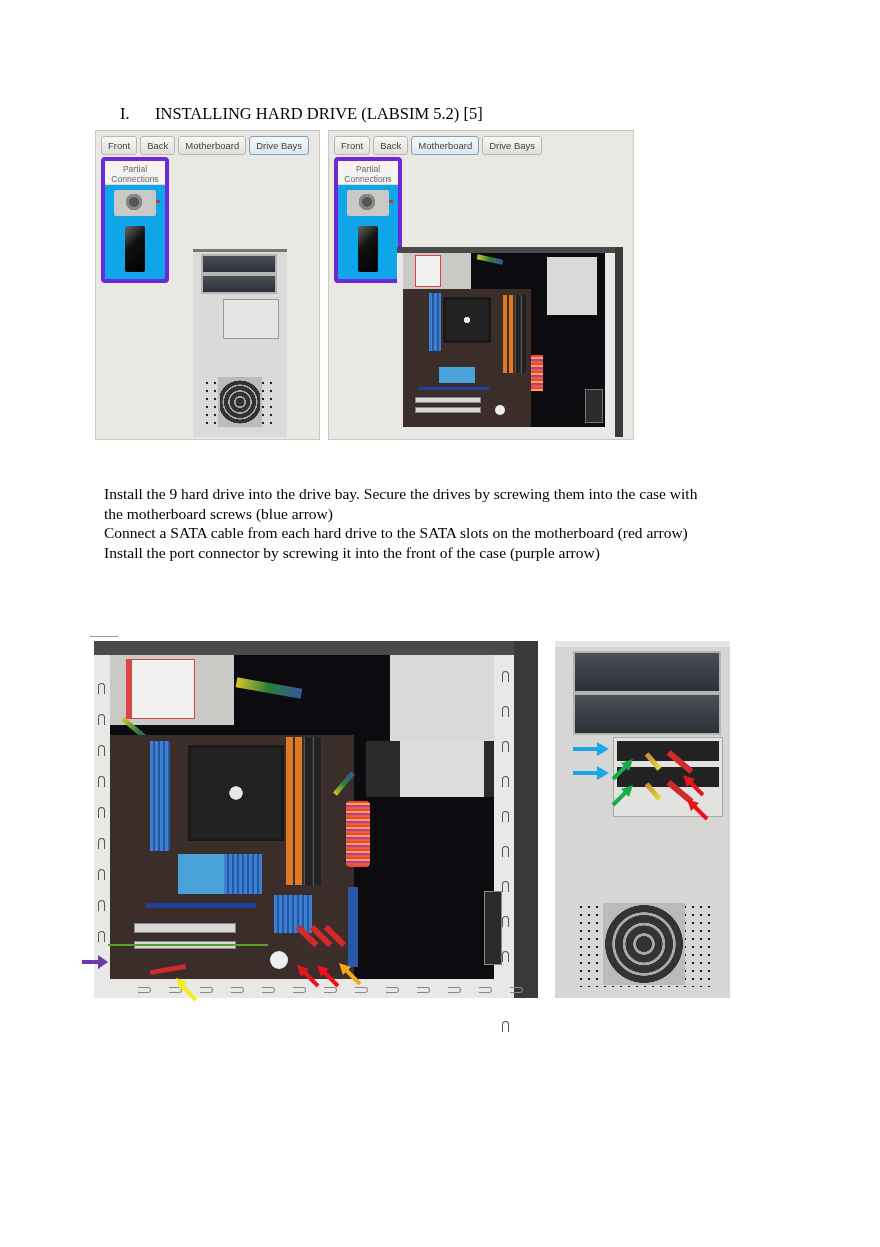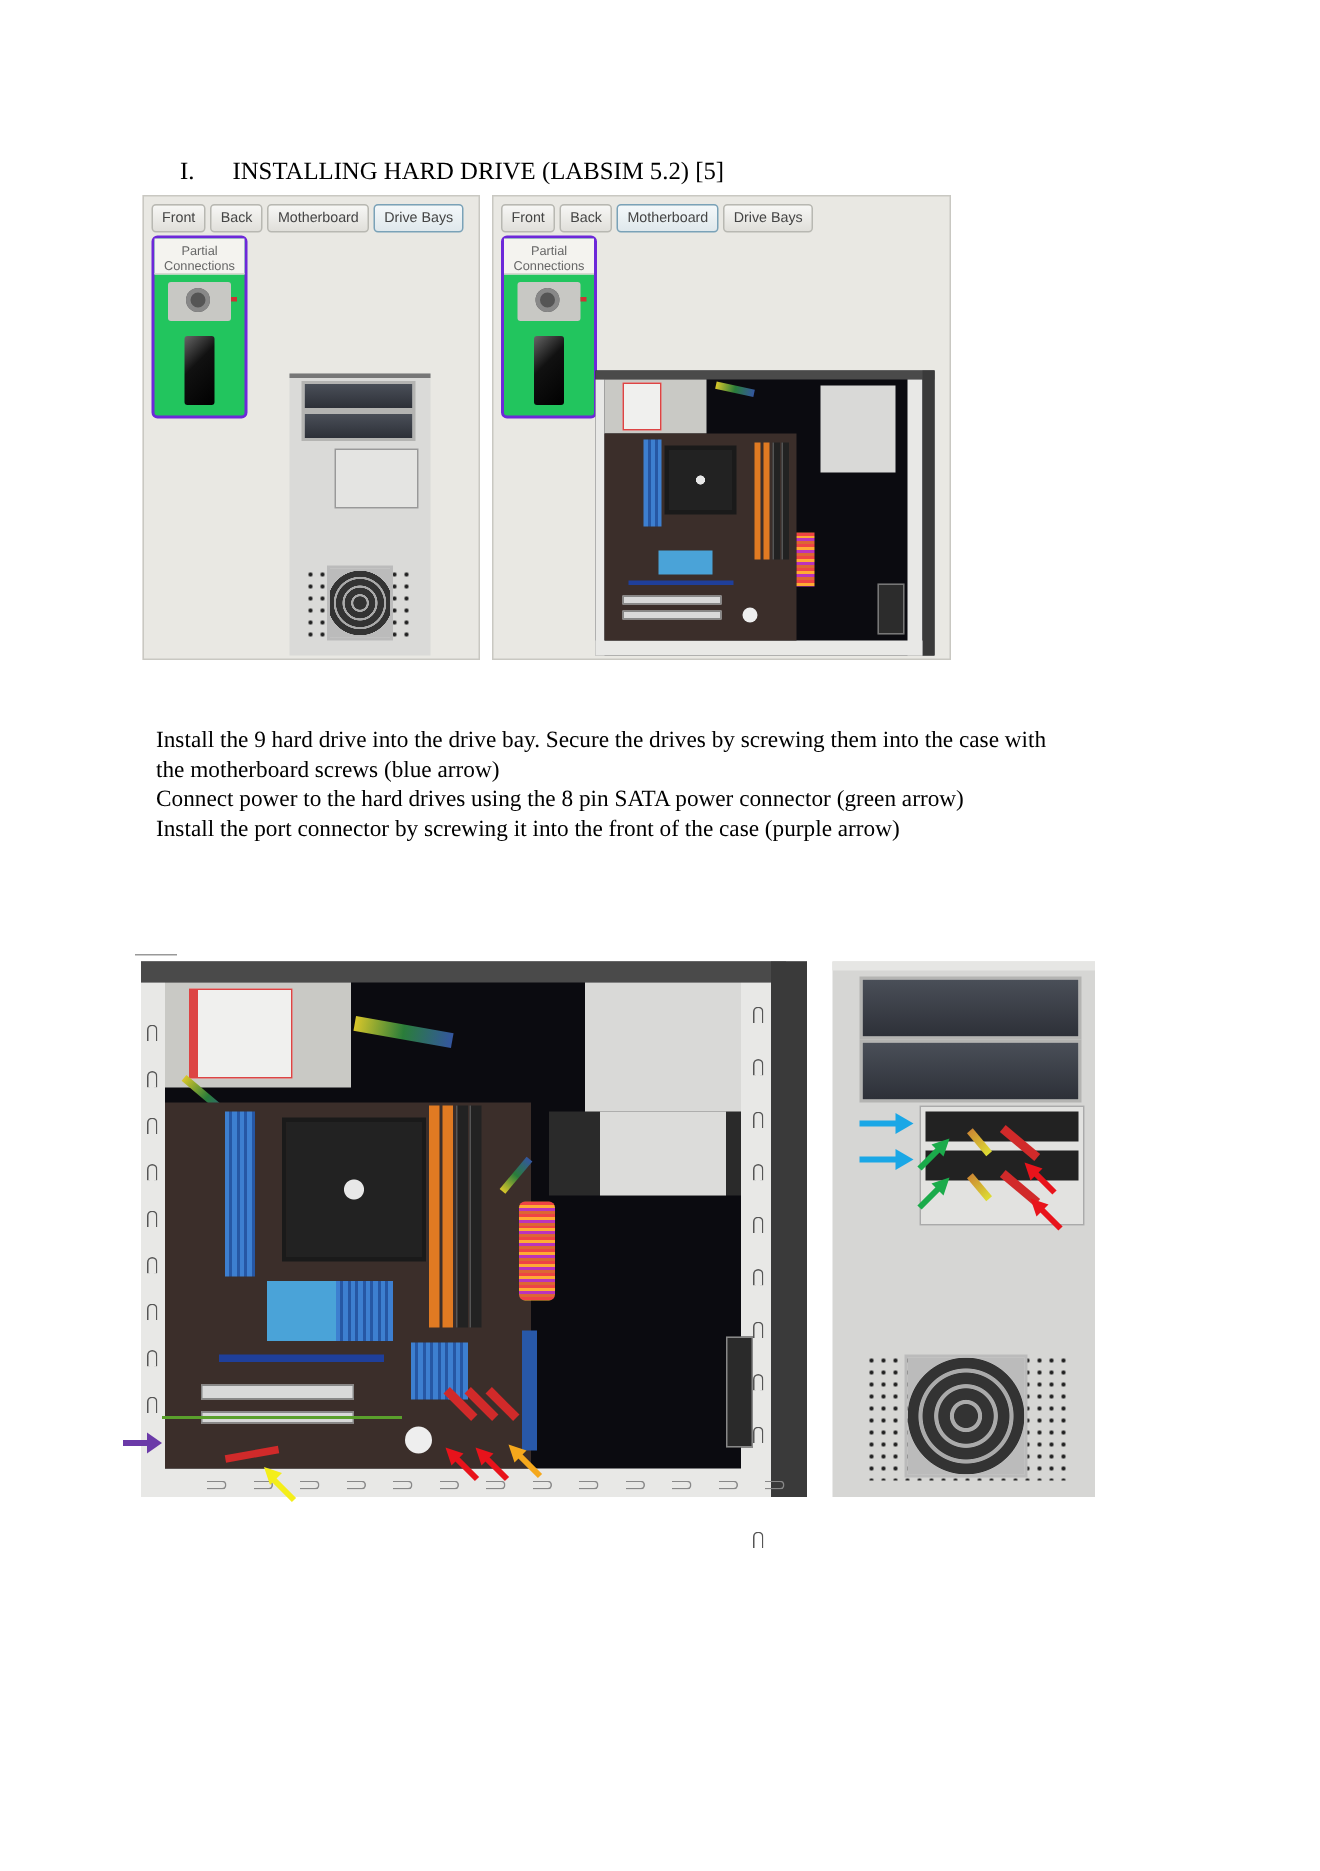--- a/index.html
+++ b/index.html
@@ -19,21 +19,21 @@
   }
   .tabs { position: absolute; top: 5px; left: 5px; display: flex; gap: 3px; }
   .tab {
     font-family: "Liberation Sans", "DejaVu Sans", sans-serif; font-size: 9.5px; color: #444;
     background: linear-gradient(#f7f7f5, #e0dfda); border: 1px solid #b8b8b2; border-radius: 3px;
     padding: 2px 6px; height: 13px; line-height: 13px; cursor: pointer;
   }
   .tab.active { border-color: #7aa2b8; background: linear-gradient(#f4f8fa, #dfe8ec); }
   .side {
     position: absolute; left: 5px; top: 26px; width: 60px; height: 120px;
-    border: 2px solid #6d28d9; border-radius: 4px; background: #22c55e;
+    border: 4px solid #6d28d9; border-radius: 4px; background: #0ea5e9;
   }
   .side-title {
     font-family: "Liberation Sans", "DejaVu Sans", sans-serif; font-size: 8.5px; color: #666;
     text-align: center; line-height: 10px; padding-top: 3px; background: #f4f3ef;
     border-bottom: 1px solid #d8d7d0;
   }
   .psu-thumb { margin: 5px auto 0; width: 42px; height: 26px; background: #c8c8c4; border-radius: 2px; position: relative; }
   .psu-thumb::before { content:""; position:absolute; left:12px; top:4px; width:16px; height:16px; border-radius:50%; background:#555; box-shadow: inset 0 0 0 3px #888; }
   .psu-thumb::after { content:""; position:absolute; right:-4px; top:10px; width:4px; height:3px; background:#c33; }
   .drive-thumb { margin: 10px auto 0; width: 20px; height: 46px; background: linear-gradient(135deg, #666 0%, #111 40%, #000 100%); border-radius: 2px; }
@@ -151,21 +151,21 @@
     <div class="abs ribbon" style="left:134px; top:108px; width:12px; height:36px;"></div>
     <div class="abs wire-y" style="left:80px; top:10px; width:26px; height:5px; transform:rotate(12deg);"></div>
     <div class="abs cage" style="left:150px; top:10px; width:50px; height:58px;"></div>
     <div class="abs" style="left:188px; top:142px; width:16px; height:32px; background:#2c2c2c; border:1px solid #777;"></div>
   </div>
 </div>
 
 <div class="abs instructions">
   <p>Install the 9 hard drive into the drive bay. Secure the drives by screwing them into the case with</p>
   <p>the motherboard screws (blue arrow)</p>
-  <p>Connect power to the hard drives using the 8 pin SATA power connector (green arrow)</p>
+  <p>Connect a SATA cable from each hard drive to the SATA slots on the motherboard (red arrow)</p>
   <p>Install the port connector by screwing it into the front of the case (purple arrow)</p>
 </div>
 <div class="abs underline-mark"></div>
 
 <div class="abs interior" style="left:94px; top:641px; width:444px; height:357px;">
   <div class="abs frame-top" style="left:0; top:0; width:430px; height:14px;"></div>
   <div class="abs" style="left:420px; top:0; width:24px; height:357px; background:#3a3a3a;"></div>
   <div class="abs frame-side" style="left:0; top:14px; width:16px; height:343px;"></div>
   <div class="abs clip-col" style="left:4px; top:42px;">
     <div class="clipv"></div>

